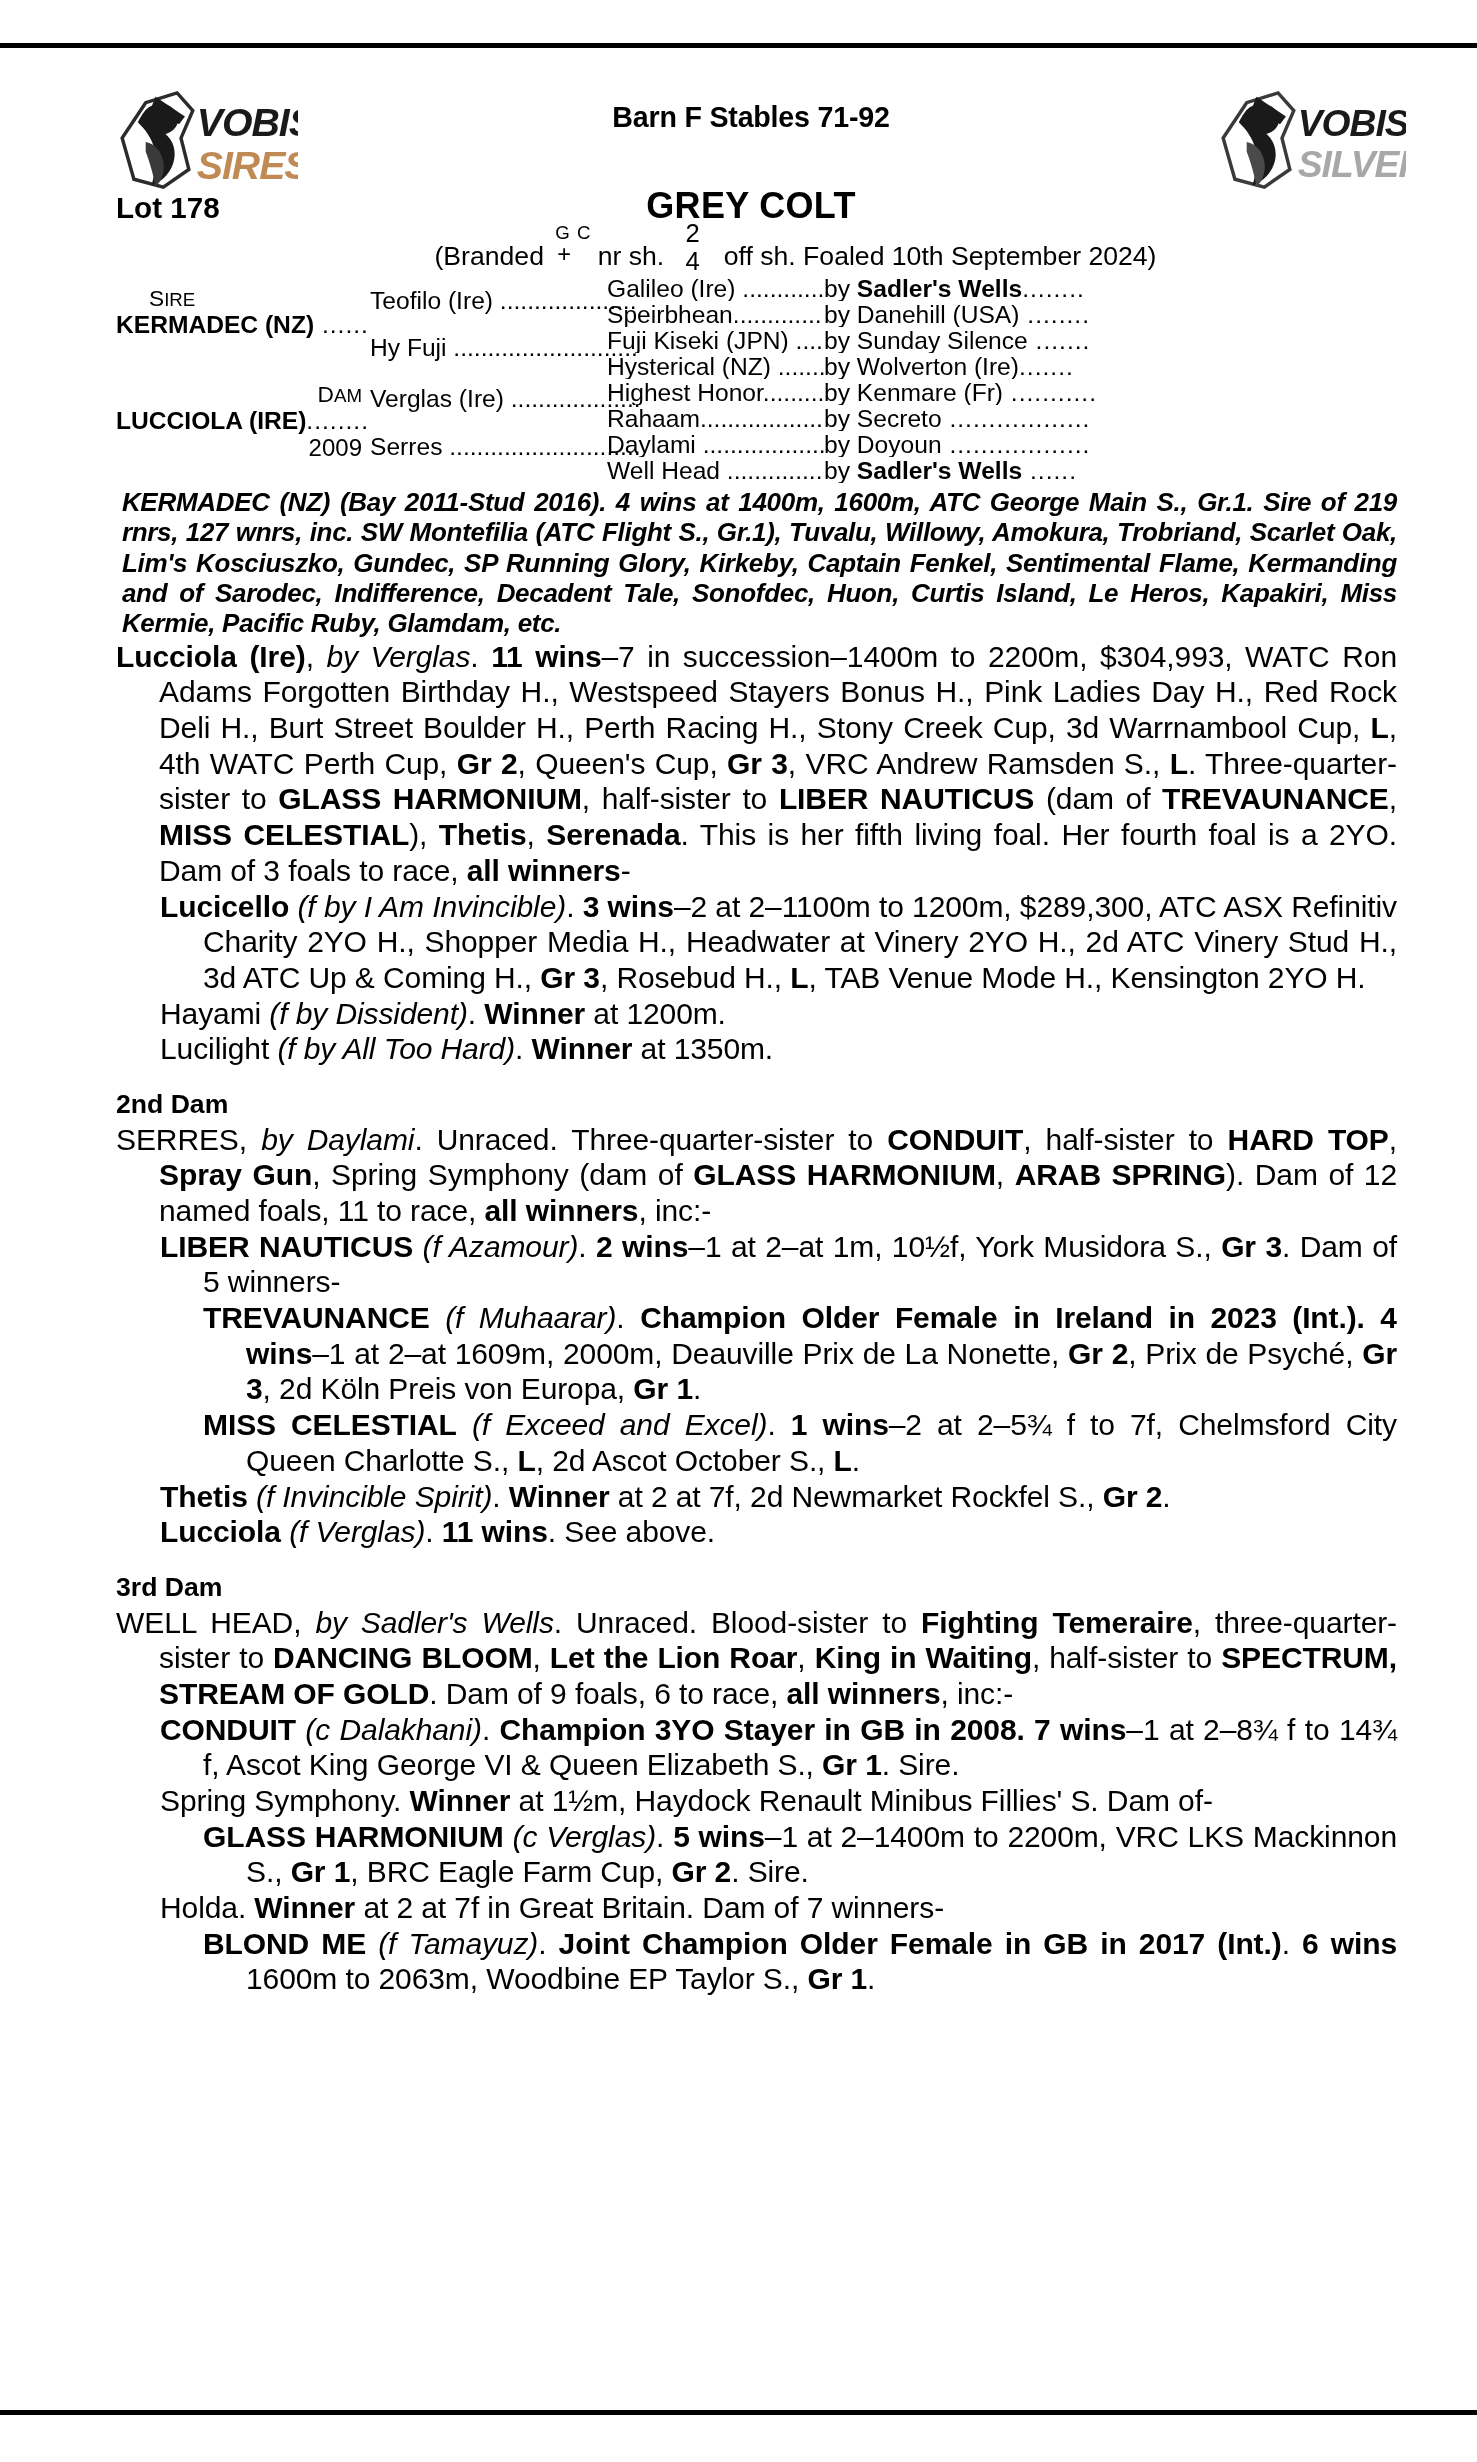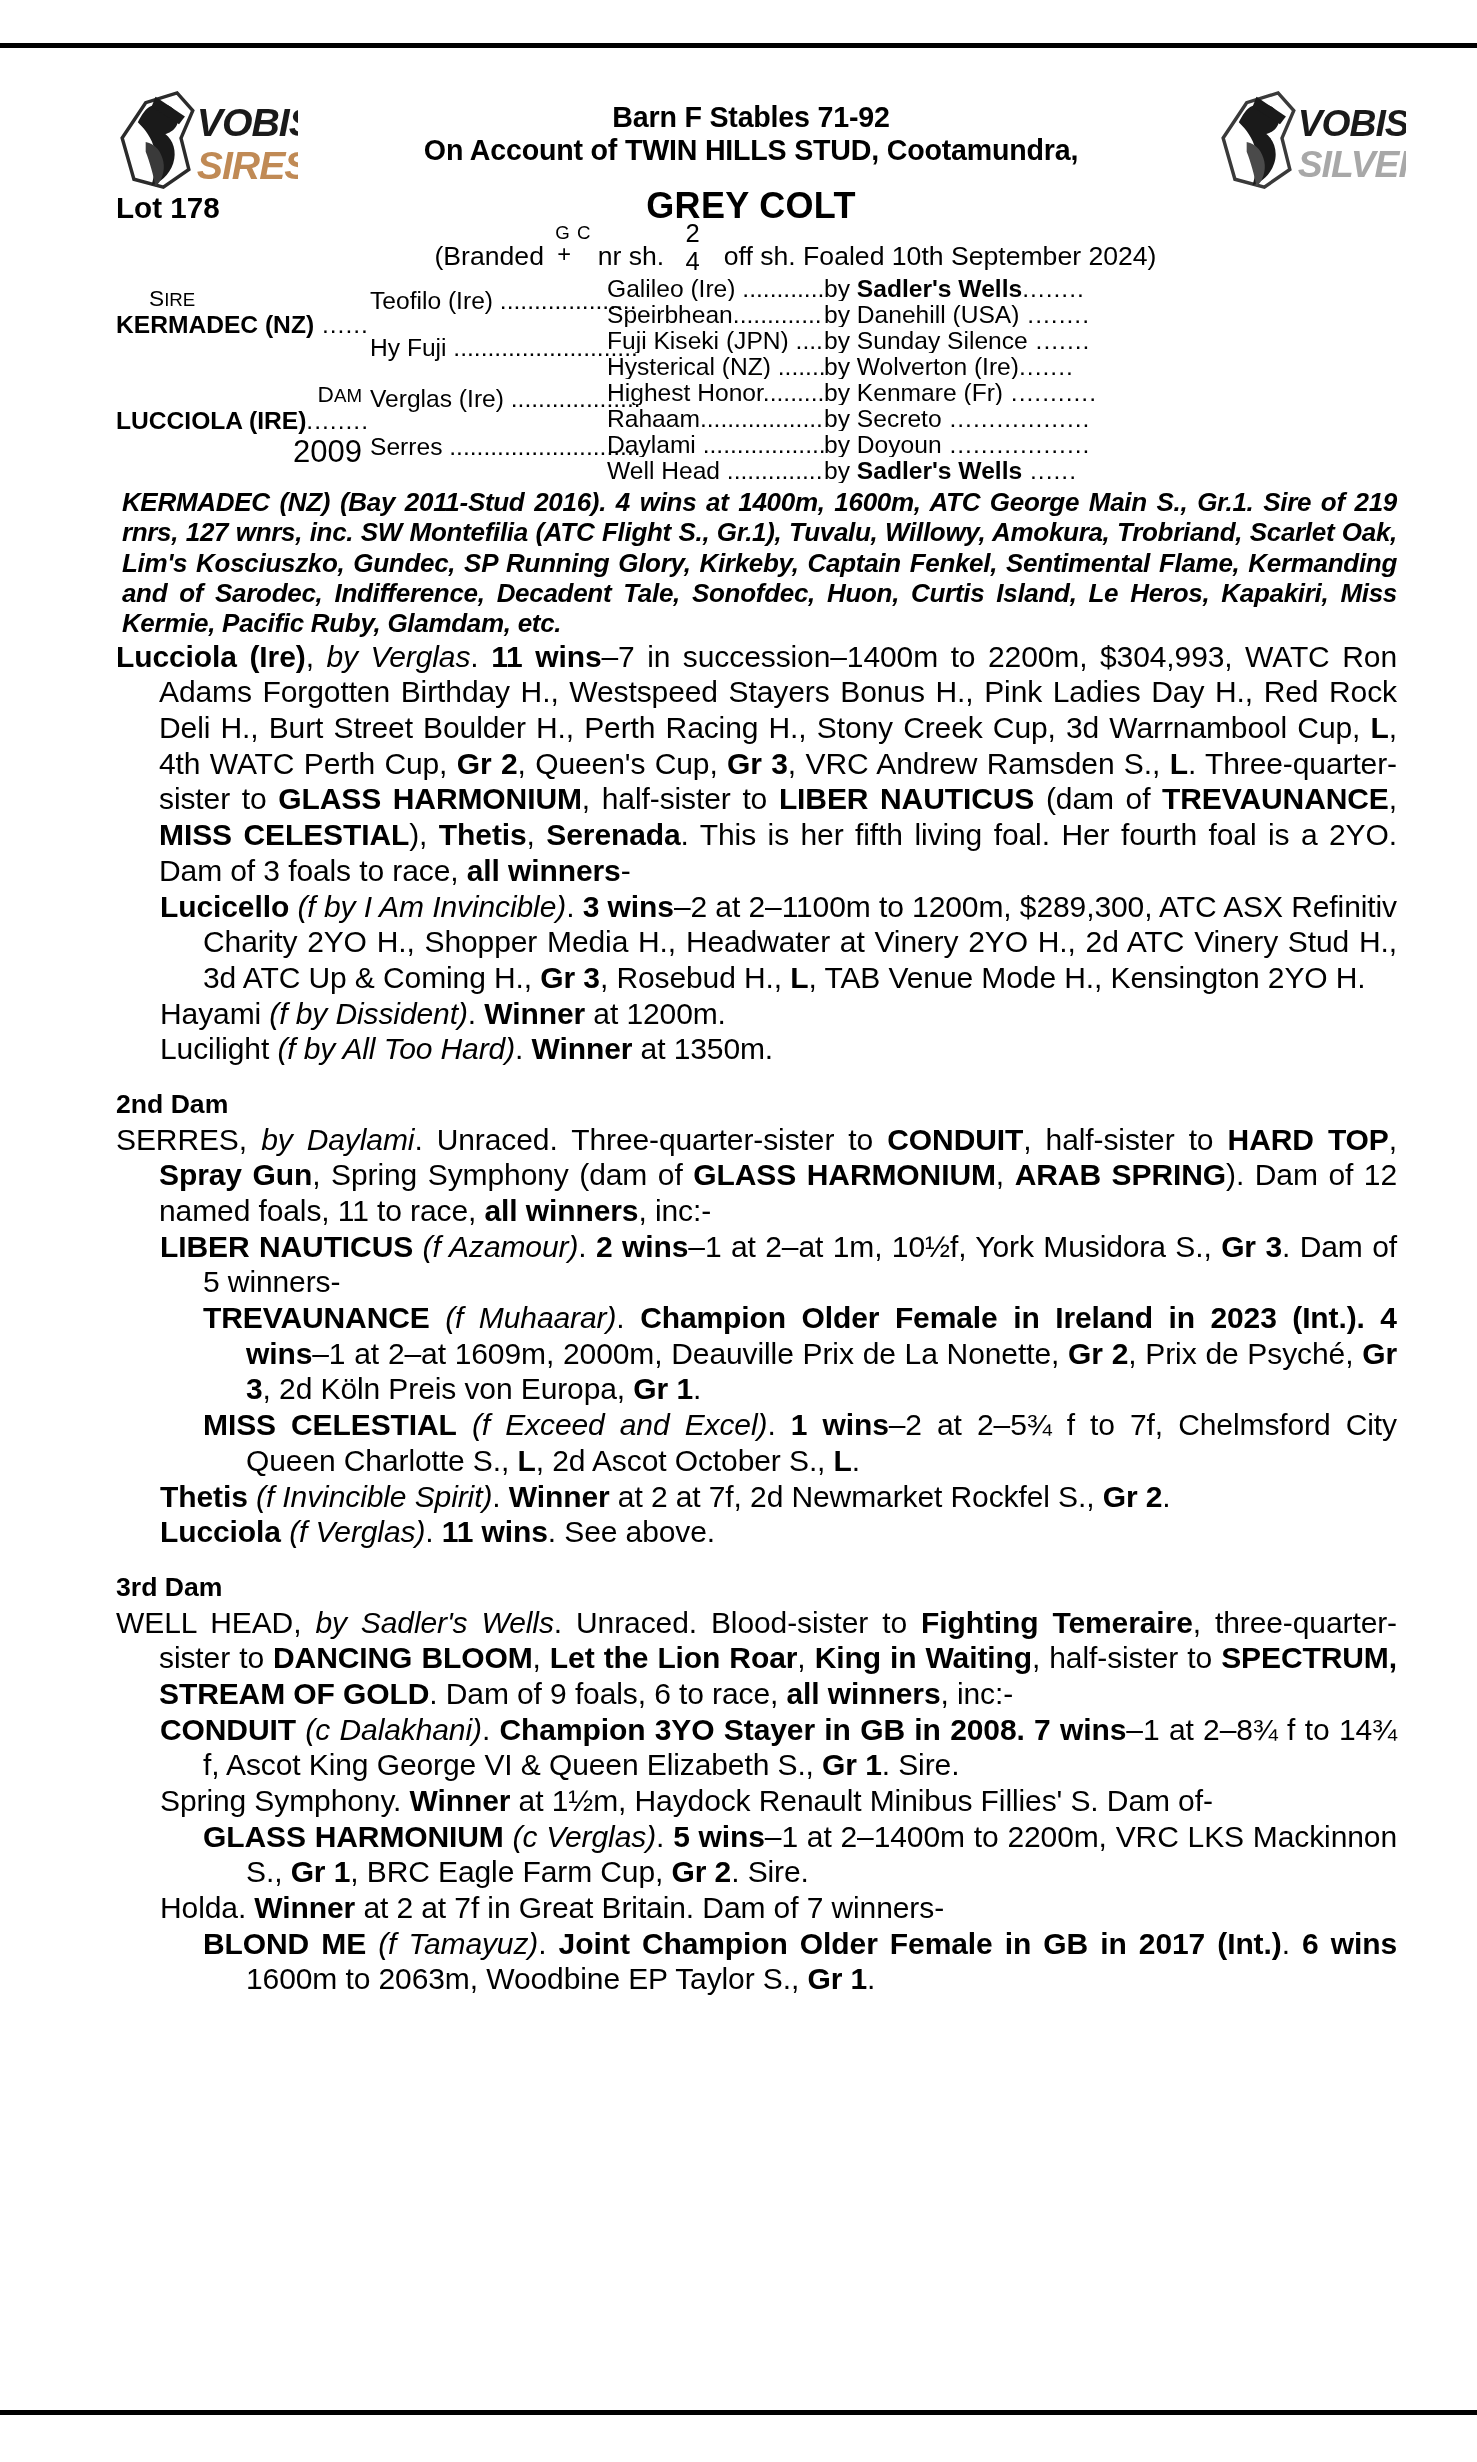--- a/index.html
+++ b/index.html
@@ -153,21 +153,21 @@
     line-height: 1.05;
   }
   .ped-label .smallcap { font-size: 18.7px; }
   .ped-name {
     font-weight: bold;
     font-size: 24.6px;
     line-height: 1.1;
     white-space: nowrap;
   }
   .ped-year {
-    font-size: 31px;
+    font-size: 24px;
     padding-left: 33px;
     line-height: 1.15;
   }
   .dots { letter-spacing: 1px; font-weight: normal; }
 
   .ped-col2 {
     position: absolute;
     left: 254px;
     top: 0px;
     width: 231px;
@@ -254,21 +254,20 @@
             <path d="M40 8 L70 28 L64 36 L36 18 Z" fill="#1a1a1a"></path>
             <path d="M30 54 C40 56, 46 64, 48 74 C50 84, 46 94, 40 100 C38 88, 34 74, 30 64 Z" fill="#3a3a3a"></path>
           </g>
           <text x="82" y="48" font-family="&quot;Liberation Sans&quot;, sans-serif" font-size="40" font-weight="bold" font-style="italic" fill="#1a1a1a" letter-spacing="-1">VOBIS</text>
           <text x="82" y="92" font-family="&quot;Liberation Sans&quot;, sans-serif" font-size="40" font-weight="bold" font-style="italic" fill="#c08a55" letter-spacing="-1">SIRES</text>
         </svg>
       </div>
 
       <div class="header-lines">
         <div>Barn F Stables 71-92</div>
-        <div>On Account of TWIN HILLS STUD, Cootamundra,</div>
       </div>
 
       <div class="logo logo-right">
         <svg width="197" height="103" viewBox="0 0 200 105">
           <g>
             <path d="M14 50 L38 14 L70 4 L86 22 L74 50 L82 82 L56 100 L26 92 Z" fill="none" stroke="#3a3a3a" stroke-width="3.5"></path>
             <path d="M42 18 C54 12, 66 16, 70 26 C74 36, 66 44, 58 46 C66 52, 70 64, 66 76 C62 88, 52 96, 44 98 C48 84, 50 70, 46 58 C42 46, 34 38, 30 34 C34 26, 38 20, 42 18 Z" fill="#1a1a1a"></path>
             <path d="M48 8 L78 28 L72 36 L44 18 Z" fill="#1a1a1a"></path>
             <path d="M38 54 C48 56, 54 64, 56 74 C58 84, 54 94, 48 100 C46 88, 42 74, 38 64 Z" fill="#4a4a4a"></path>
           </g>

